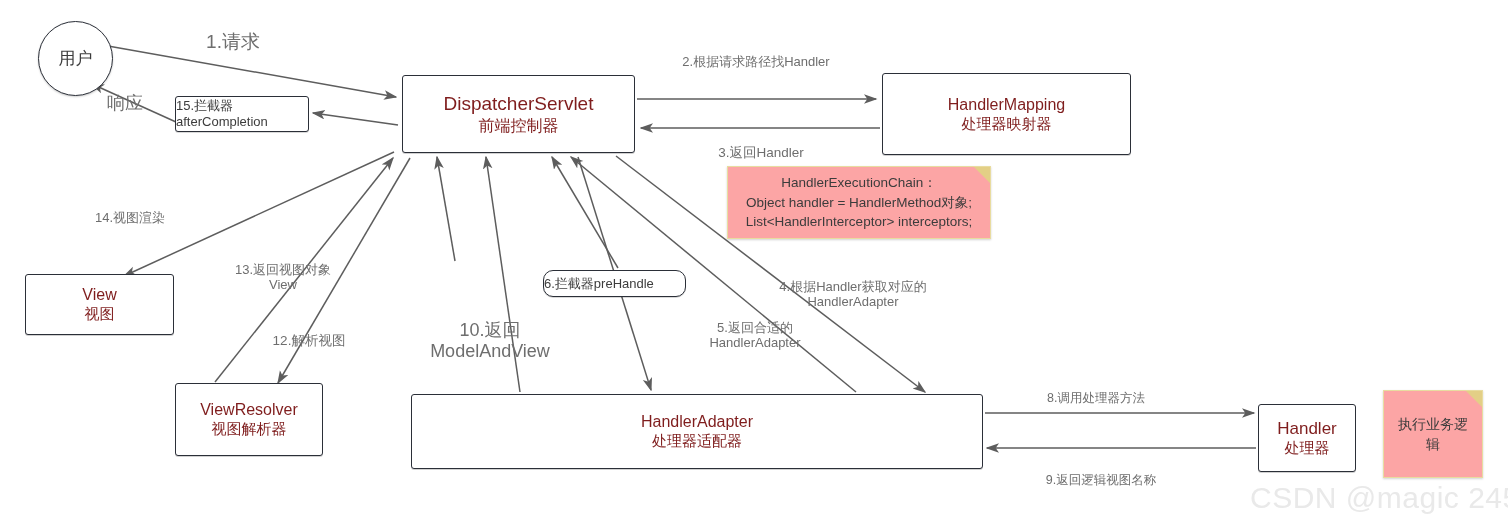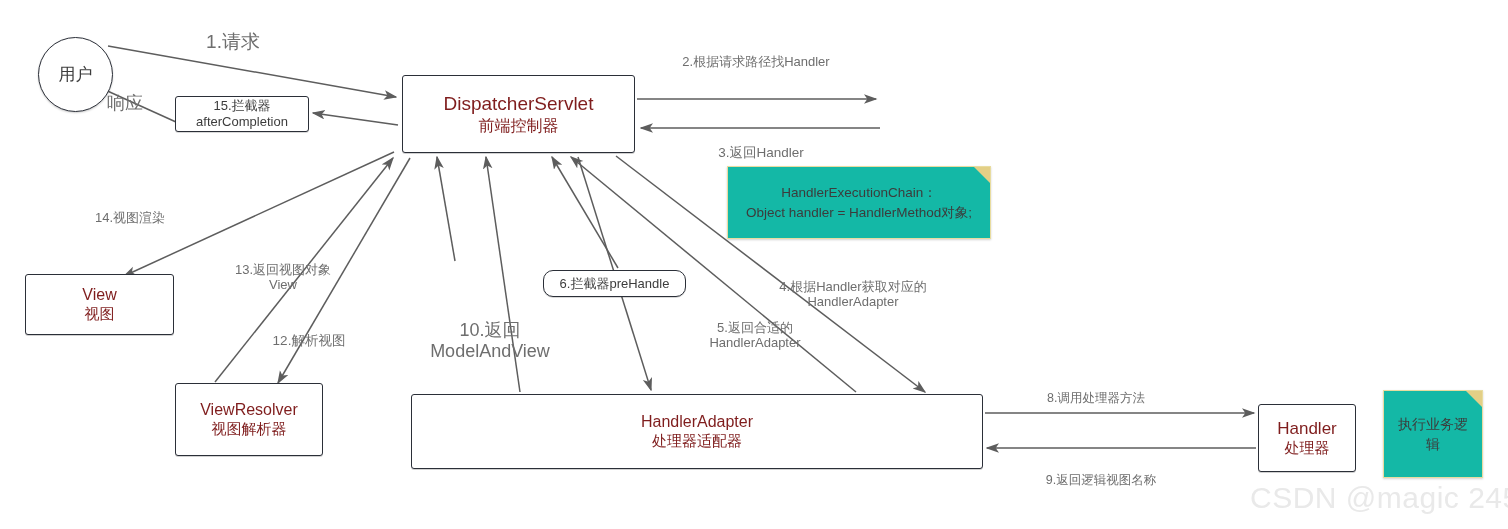--- a/index.html
+++ b/index.html
@@ -46,21 +46,21 @@
     border-radius: 50%;
     display: flex;
     align-items: center;
     justify-content: center;
     color: #3c3c3c;
     box-shadow: 0 1px 2px rgba(0,0,0,0.2);
   }
   .note {
     position: absolute;
     box-sizing: border-box;
-    background: #14b8a6;
+    background: #fca5a5;
     border: 1px solid #e8dca0;
     color: #3c3c3c;
     display: flex;
     flex-direction: column;
     align-items: center;
     justify-content: center;
     text-align: center;
     line-height: 1.45;
     box-shadow: 0 1px 2px rgba(0,0,0,0.18);
   }
@@ -81,21 +81,21 @@
   }
   .boxlabel {
     position: absolute;
     box-sizing: border-box;
     background: #ffffff;
     border: 1.3px solid #2b2f38;
     border-radius: 3px;
     color: #3c3c3c;
     display: flex;
     flex-direction: column;
-    align-items: center;
+    align-items: flex-start;
     justify-content: center;
     text-align: center;
     line-height: 1.22;
     box-shadow: 0 1px 0 rgba(0,0,0,0.15);
   }
   .watermark {
     position: absolute;
     color: #e9e9e9;
     font-size: 30px;
     letter-spacing: 0.5px;
@@ -142,29 +142,33 @@
       <path d="M215,382 L393,158"></path>
 
       <path d="M394,152 L124,276"></path>
 
       <path d="M985,413 L1254,413"></path>
 
       <path d="M1256,448 L987,448"></path>
     </g>
   </svg>
 
-  <div class="ellipse-node" style="left:38px; top:37px; width:75px; height:75px; font-size:17px;">
+  <div class="ellipse-node" style="left:38px; top:21px; width:75px; height:75px; font-size:17px;">
     <span>用户</span>
   </div>
 
   <div class="node" style="left:402px; top:75px; width:233px; height:78px;">
     <span class="l1" style="font-size:19px;">DispatcherServlet</span>
     <span class="l2" style="font-size:16px;">前端控制器</span>
   </div>
 
+  <div class="node" style="left:882px; top:73px; width:249px; height:82px;">
+    <span class="l1" style="font-size:16px;">HandlerMapping</span>
+    <span class="l2" style="font-size:15px;">处理器映射器</span>
+  </div>
 
   <div class="node" style="left:25px; top:274px; width:149px; height:61px;">
     <span class="l1" style="font-size:16px;">View</span>
     <span class="l2" style="font-size:15px;">视图</span>
   </div>
 
   <div class="node" style="left:175px; top:383px; width:148px; height:73px;">
     <span class="l1" style="font-size:16px;">ViewResolver</span>
     <span class="l2" style="font-size:15px;">视图解析器</span>
   </div>
@@ -186,20 +190,21 @@
 
 
   <div class="boxlabel" style="left:543px; top:270px; width:143px; height:27px; font-size:13px;border-radius:10px;">
     <span>6.拦截器preHandle</span>
   </div>
 
   <div class="note" style="left:727px; top:166px; width:264px; height:73px; font-size:13.5px;">
     <span class="fold"></span>
     <span>HandlerExecutionChain：</span>
     <span>Object handler = HandlerMethod对象;</span>
+    <span>List&lt;HandlerInterceptor&gt; interceptors;</span>
   </div>
 
   <div class="note" style="left:1383px; top:390px; width:100px; height:88px; font-size:14px;">
     <span class="fold"></span>
     <span>执行业务逻</span>
     <span>辑</span>
   </div>
 
   <div class="edge-label" style="left:188px; top:31px; width:90px; font-size:19px;">1.请求</div>
 

